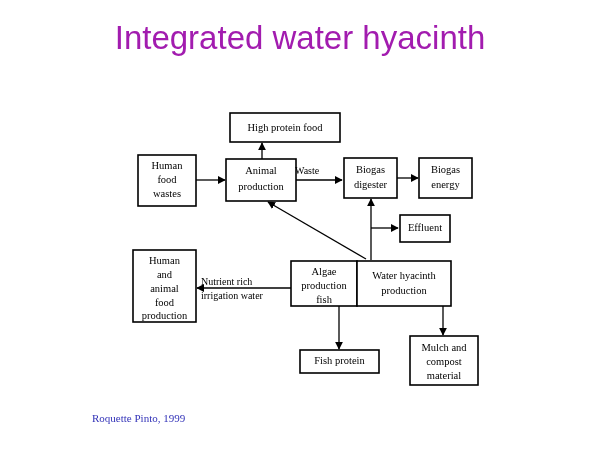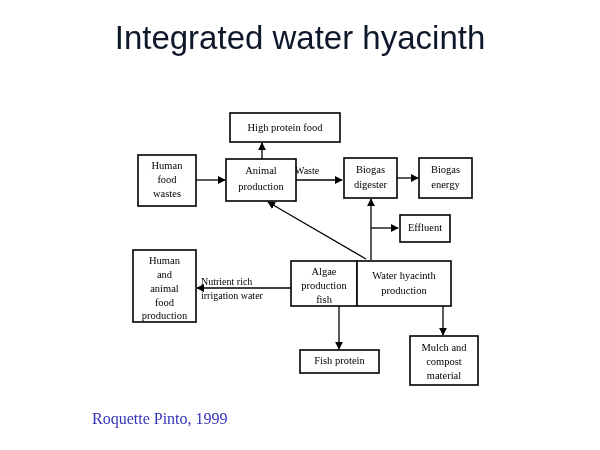--- a/index.html
+++ b/index.html
@@ -14,42 +14,42 @@
     background: #ffffff;
     overflow: hidden;
     font-family: "Liberation Sans", sans-serif;
   }
   #title {
     position: absolute;
     left: 0;
     top: 18px;
     width: 600px;
     text-align: center;
-    color: #0f172a;
+    color: #a21caf;
     font-family: "Liberation Sans", sans-serif;
     font-size: 33px;
     line-height: 39px;
     font-weight: normal;
     letter-spacing: 0px;
   }
   #title .line { display: block; }
   #diagram {
     position: absolute;
     left: 0;
     top: 0;
     width: 600px;
     height: 450px;
   }
   #credit {
     position: absolute;
     left: 92px;
     top: 412px;
     color: #3333b8;
     font-family: "Liberation Serif", serif;
-    font-size: 16px;
+    font-size: 11px;
     line-height: 13px;
     white-space: nowrap;
   }
   .nodebox {
     fill: #ffffff;
     stroke: #000000;
     stroke-width: 1.6;
   }
   .nodetext {
     font-family: "Liberation Serif", serif;

